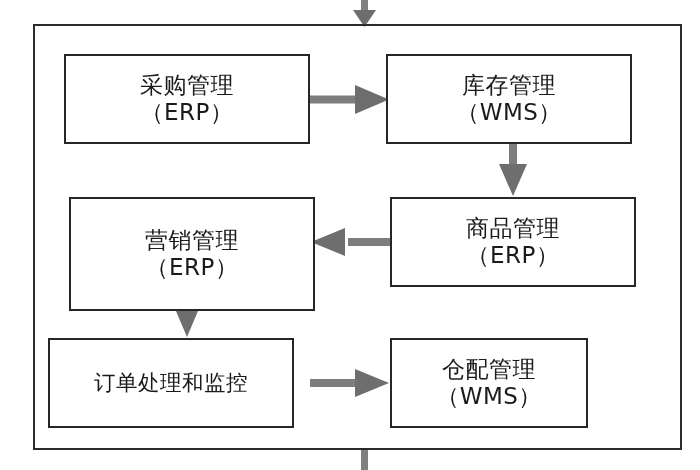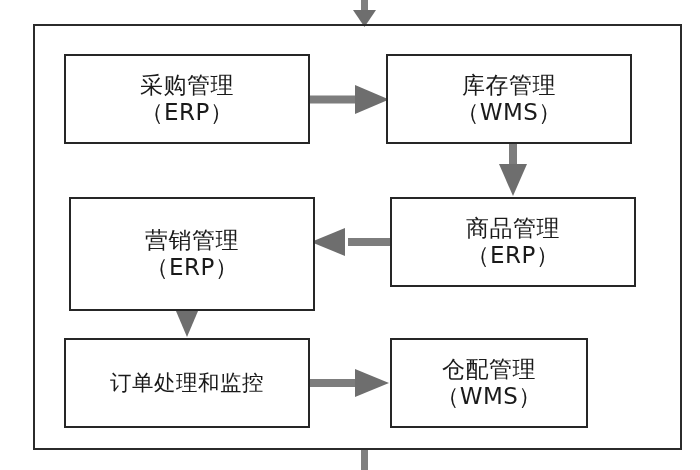--- a/index.html
+++ b/index.html
@@ -60,21 +60,21 @@
     margin-top: 1px;
   }
   .node-title.small {
     font-size: 21.5px;
   }
   
   #node-purchase   { left: 64px;  top: 54px;  width: 246px; height: 90px; align-items: center; }
   #node-inventory  { left: 386px; top: 54px;  width: 246px; height: 90px; }
   #node-marketing  { left: 69px;  top: 197px; width: 246px; height: 114px; }
   #node-product    { left: 390px; top: 197px; width: 246px; height: 90px; }
-  #node-order      { left: 64px;  top: 338px; width: 246px; height: 90px; }
+  #node-order      { left: 48px;  top: 338px; width: 246px; height: 90px; }
   #node-warehouse  { left: 390px; top: 338px; width: 198px; height: 90px; }
 </style>
 </head>
 <body>
 
 <div id="canvas">
 
   <svg id="svg-layer" viewBox="0 0 700 470">
 
     <g>

